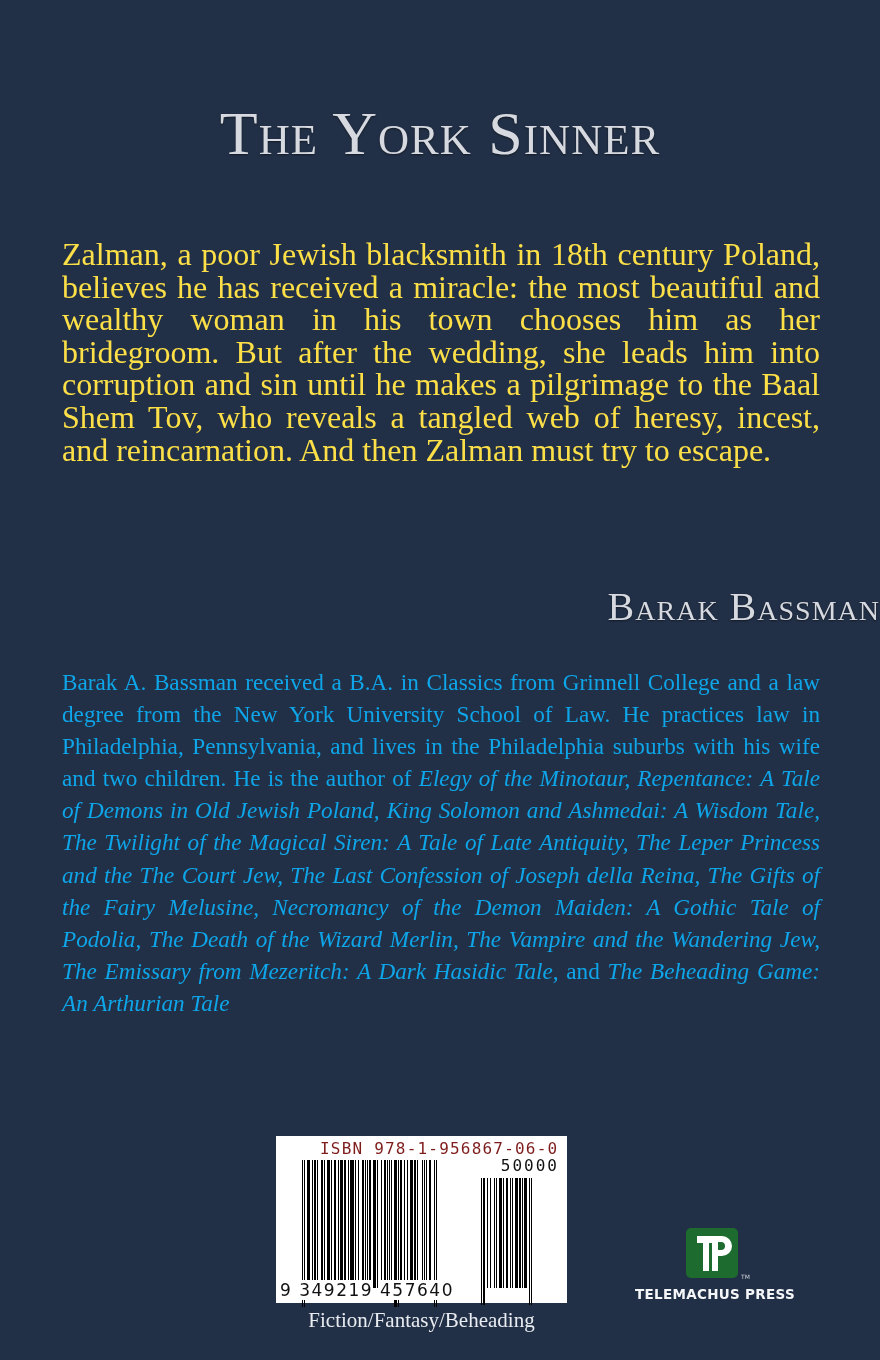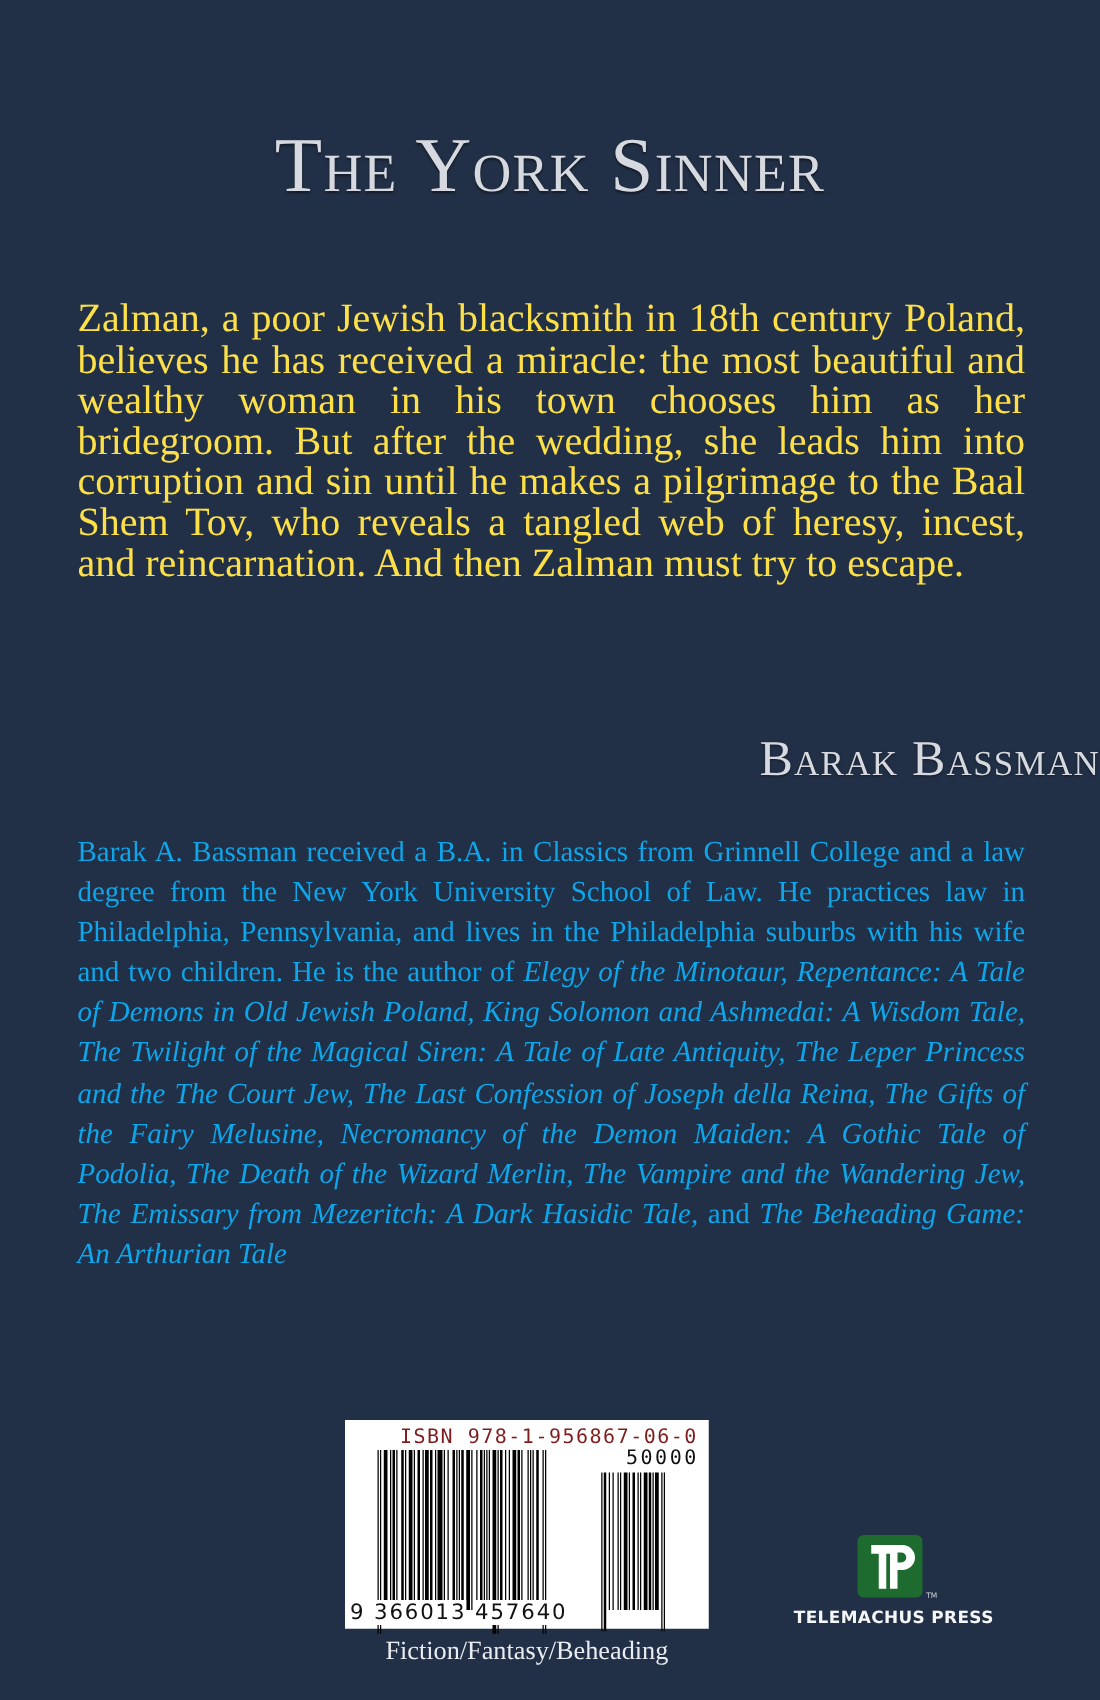--- a/index.html
+++ b/index.html
@@ -223,21 +223,21 @@
       <div class="gap" style="width: 1px;"></div>
       <div class="bar" style="width: 1px;"></div>
       <div class="gap" style="width: 1px;"></div>
       <div class="bar" style="width: 3px;"></div>
       <div class="gap" style="width: 2px;"></div>
       <div class="bar" style="width: 1px; height: 115%;"></div>
       <div class="gap" style="width: 1px;"></div>
       <div class="bar" style="width: 1px; height: 115%;"></div>
     </div>
   <div class="ean-digits">
-    <span>9</span>&nbsp;<span>366013</span>&nbsp;<span>457640</span>
+    <span>9</span>&nbsp;<span>349219</span>&nbsp;<span>457640</span>
   </div>
 </div>
 
 <div class="category">Fiction/Fantasy/Beheading</div>
 
 <div class="logo">
   <svg width="52" height="50" viewBox="0 0 52 50">
     <rect x="11" y="8" width="20" height="7" fill="#ffffff"></rect>
     <rect x="17" y="8" width="6" height="35" fill="#ffffff"></rect>
     <rect x="26" y="8" width="6" height="35" fill="#ffffff"></rect>

